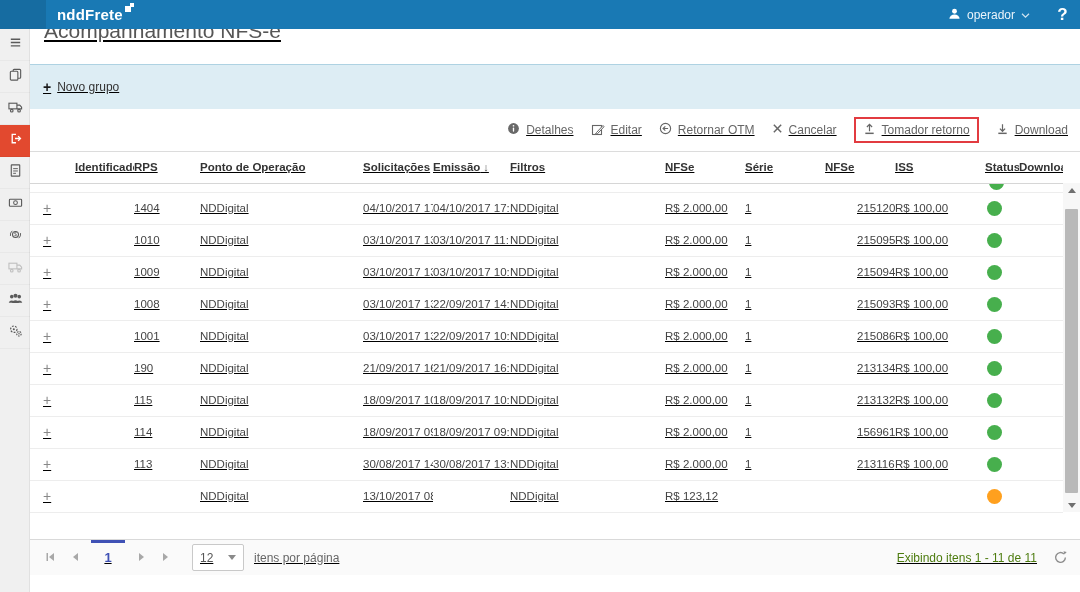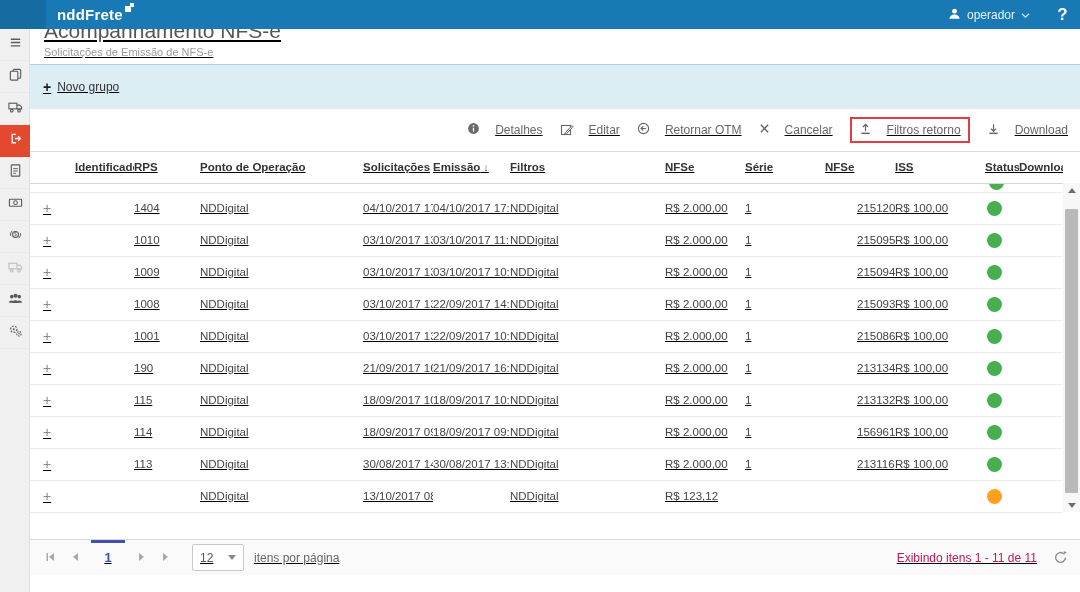--- a/index.html
+++ b/index.html
@@ -43,21 +43,21 @@
   .filters-header { height:24px; background:#f6fafc; border-bottom:1px solid #d8dcde;
     display:flex; align-items:center; padding:0 10px; font-size:12px; color:#666; }
   .filters-actions { margin-left:auto; display:flex; gap:18px; }
   .filter-btn { display:flex; align-items:center; gap:5px; font-size:12px; color:#666; cursor:pointer; }
   .filters-body { height:44px; background:#ddedf4; display:flex; align-items:center; padding-left:13px; }
   .new-group { display:flex; align-items:center; gap:6px; font-size:12px; color:#333; cursor:pointer; }
   .plus-glyph { font-size:14px; font-weight:bold; color:#1a1a1a; line-height:1; }
 
   .toolbar { height:42px; display:flex; align-items:center; justify-content:flex-end;
     gap:17px; padding-right:12px; background:#fff; }
-  .tool-btn { display:flex; align-items:center; gap:15px; font-size:12px; color:#666; cursor:pointer; }
+  .tool-btn { display:flex; align-items:center; gap:6px; font-size:12px; color:#666; cursor:pointer; }
   .tool-btn.highlighted { border:2px solid #e23b40; padding:3px 7px; }
 
   
   .grid { flex:1; position:relative; border-top:1px solid #dcdcdc; overflow:hidden; }
   table.grid-table { border-collapse:collapse; table-layout:fixed; width:1033px; }
   .grid-table th { height:31px; text-align:left; font-size:11.5px; font-weight:bold;
     color:#333; border-bottom:1px solid #d6d6d6; background:#fff; padding:0;
     white-space:nowrap; overflow:hidden; cursor:pointer; }
   .grid-table td { height:32px; font-size:11.5px; color:#444; padding:0;
     border-bottom:1px solid #ededed; white-space:nowrap; overflow:hidden; }
@@ -92,21 +92,21 @@
     justify-content:center; font-size:13px; font-weight:bold; color:#3f51b5; cursor:pointer; }
   .pg-num::before { content:""; position:absolute; top:0; left:3px; right:3px; height:3px;
     background:#3f51b5; }
   .page-size { margin-left:14px; width:52px; height:27px; background:#fff;
     border:1px solid #c9c9c9; border-radius:2px; display:flex; align-items:center;
     padding:0 7px; font-size:12px; color:#555; cursor:pointer; }
   .caret-down { margin-left:auto; width:0; height:0; border-left:4px solid transparent;
     border-right:4px solid transparent; border-top:5px solid #8a8a8a; }
   .pp-label { margin-left:10px; font-size:12px; color:#666; }
   .pager-right { margin-left:auto; display:flex; align-items:center; gap:16px; }
-  .pager-summary { font-size:12px; color:#be185d; }
+  .pager-summary { font-size:12px; color:#4d7c0f; }
   .refresh { cursor:pointer; display:flex; align-items:center; }
 </style>
 </head>
 <body>
 
 <div class="app">
 
   <header class="topbar">
     <div class="topbar-left-shade"></div>
     <div class="logo">
@@ -207,21 +207,20 @@
             <circle cx="11.7" cy="11.5" r="2.4" fill="none" stroke="#5a5a5a" stroke-width="1.2" stroke-dasharray="1.6 1.1"></circle>
             <circle cx="11.7" cy="11.5" r="0.8" fill="#5a5a5a"></circle>
           </svg></span>
     </div>
   </nav>
 
   <main class="content">
 
     <div class="page-head">
       <div class="page-title">Acompanhamento NFS-e</div>
-      <div class="page-subtitle">Solicitações de Emissão de NFS-e</div>
     </div>
 
     <section class="filters">
       <div class="filters-body">
         <div class="new-group">
           <span class="plus-glyph">+</span>
           <span>Novo grupo</span>
         </div>
       </div>
     </section>
@@ -253,21 +252,21 @@
         <span><svg width="11" height="11" viewBox="0 0 12 12">
               <path d="M2,2 L10,10 M10,2 L2,10" stroke="#666" stroke-width="1.6"></path>
             </svg></span>
         <span>Cancelar</span>
       </div>
       <div class="tool-btn highlighted">
         <span><svg width="13" height="13" viewBox="0 0 14 14">
               <path d="M7,10 V2.8 M4.2,5.4 L7,2.6 L9.8,5.4" fill="none" stroke="#666" stroke-width="1.3"></path>
               <path d="M2.5,12.2 h9" stroke="#666" stroke-width="1.6"></path>
             </svg></span>
-        <span>Filtros retorno</span>
+        <span>Tomador retorno</span>
       </div>
       <div class="tool-btn">
         <span><svg width="13" height="13" viewBox="0 0 14 14">
               <path d="M7,2.5 V9.8 M4.2,7.2 L7,10 L9.8,7.2" fill="none" stroke="#666" stroke-width="1.3"></path>
               <path d="M2.5,12.2 h9" stroke="#666" stroke-width="1.6"></path>
             </svg></span>
         <span>Download</span>
       </div>
     </div>
 

